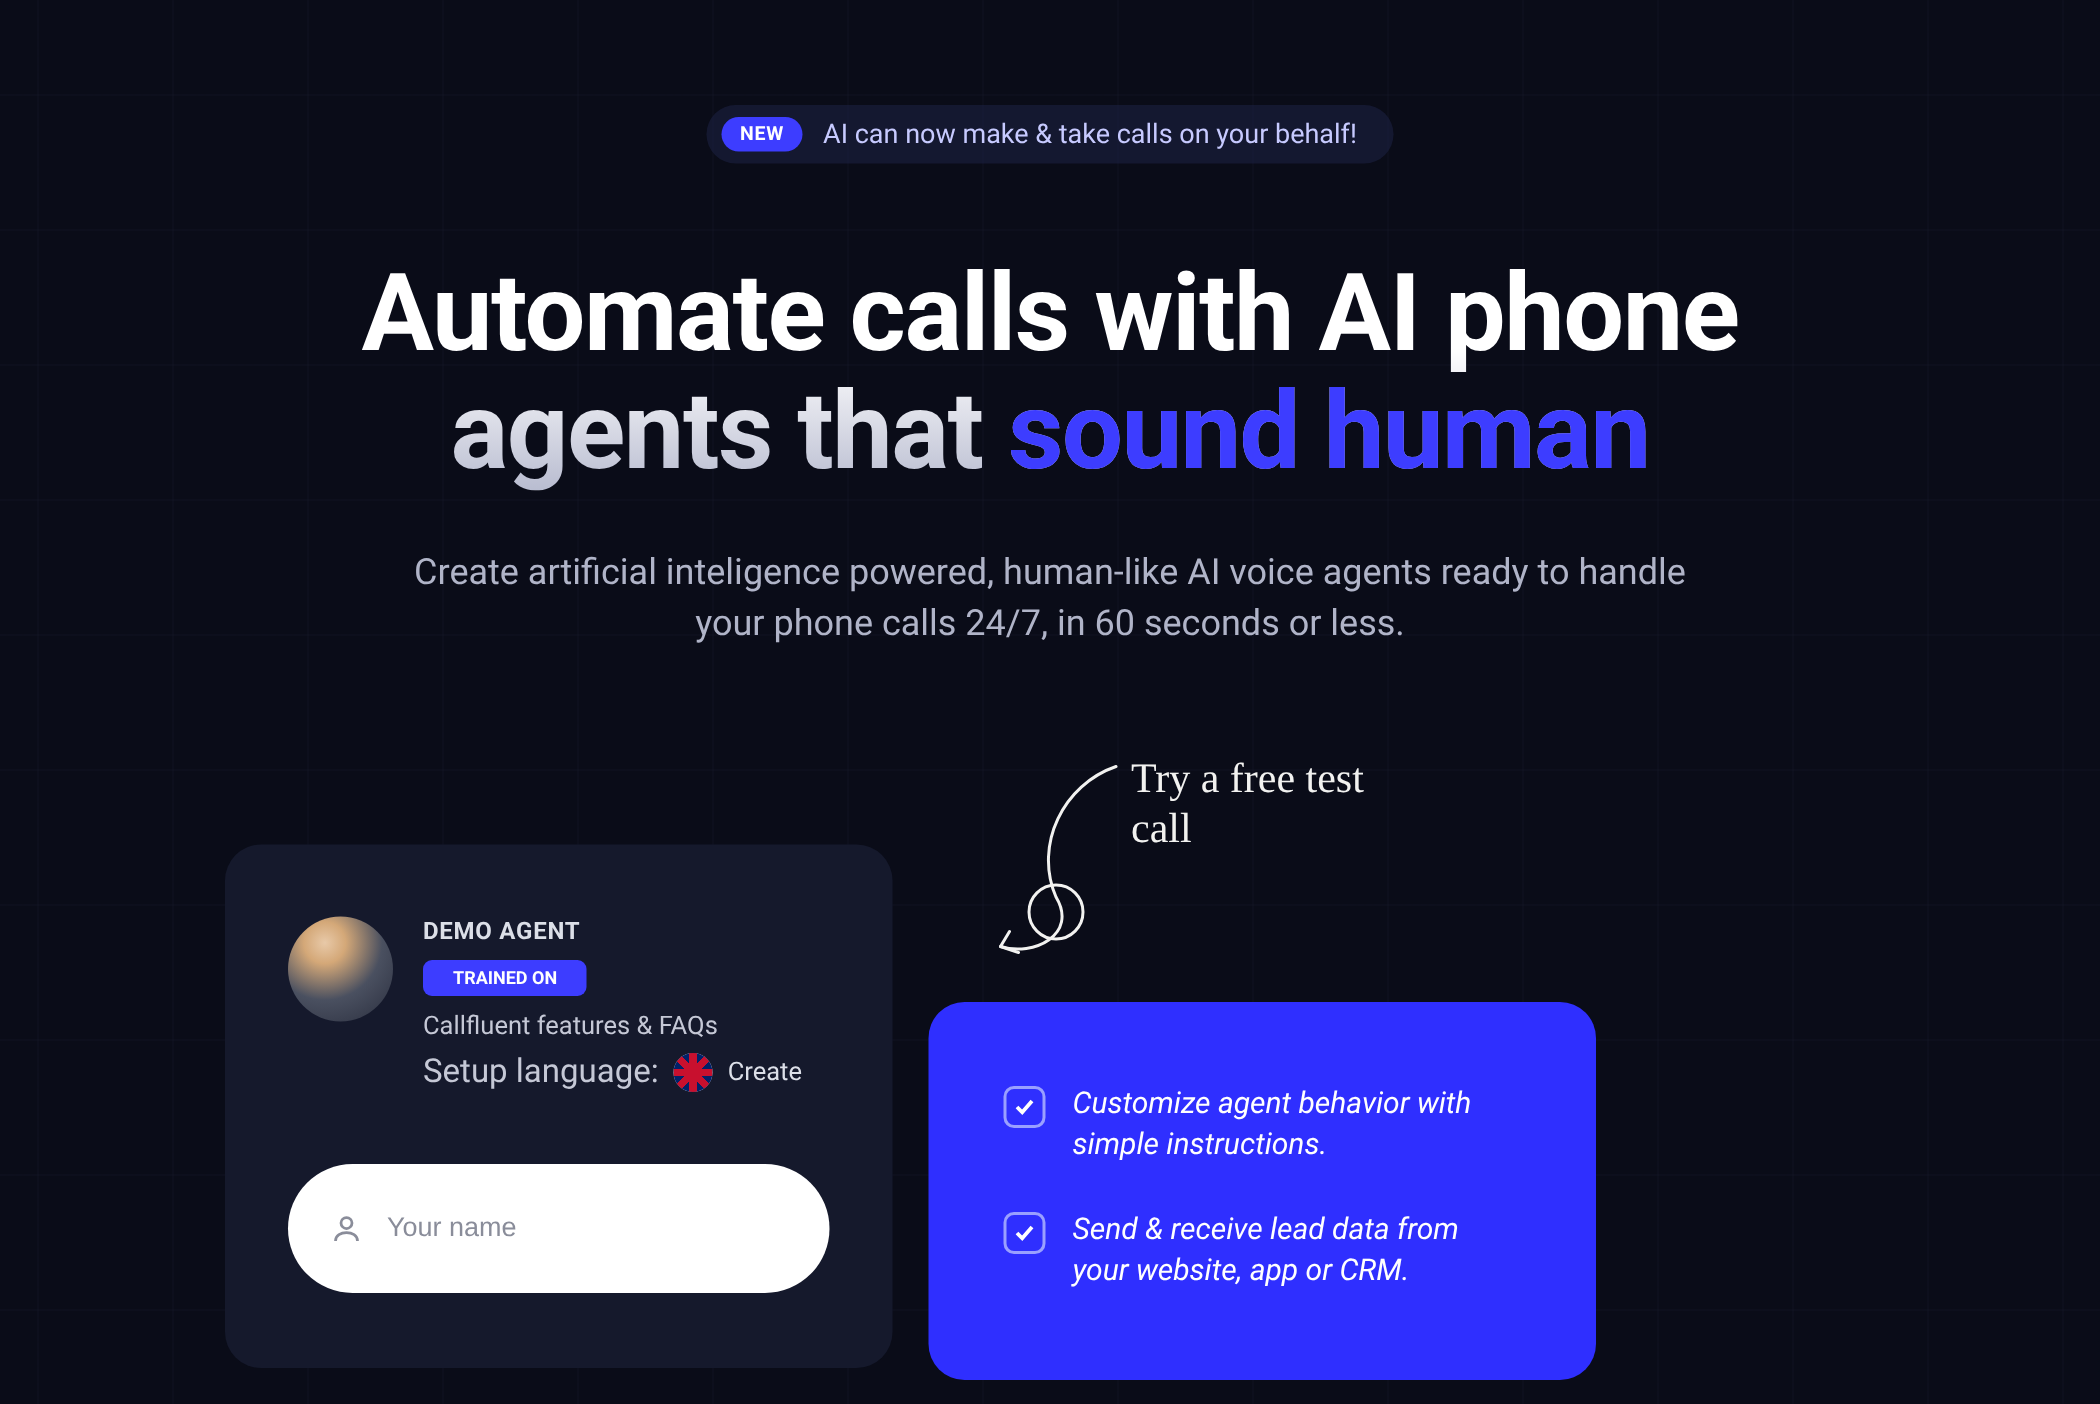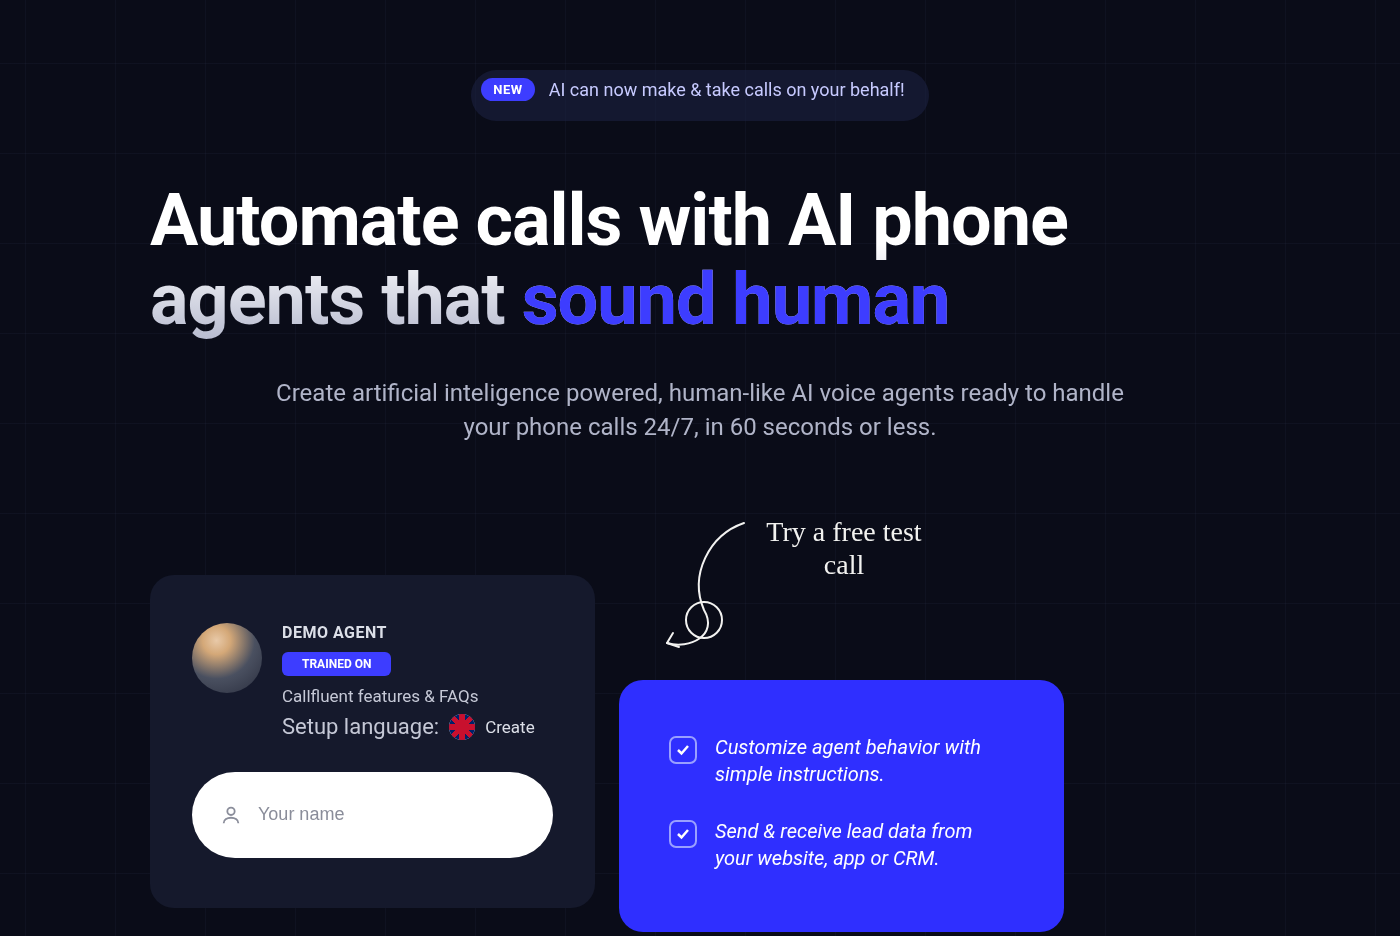--- a/index.html
+++ b/index.html
@@ -27,36 +27,36 @@
   max-width: 1100px;
   margin: 0 auto;
   padding-top: 70px;
 }
 .announce-pill {
   display: flex;
   align-items: center;
   gap: 14px;
   background: rgba(30,35,70,0.55);
   border-radius: 999px;
-  padding: 8px 24px 20px 10px;
+  padding: 8px 24px 8px 10px;
   width: fit-content;
   margin: 0 auto;
 }
 .new-badge {
   background: #3d3dff;
   color: #fff;
   font-weight: 700;
   font-size: 13px;
   letter-spacing: 0.5px;
   padding: 4px 12px;
   border-radius: 999px;
 }
 .announce-text { color: #c7caff; font-size: 18px; }
 .hero-title {
-  text-align: left;
+  text-align: center;
   font-size: 72px;
   font-weight: 700;
   line-height: 1.1;
   margin-top: 60px;
   letter-spacing: -1px;
   background: linear-gradient(180deg, #ffffff 40%, #b8bcd0 100%);
   -webkit-background-clip: text;
   background-clip: text;
   color: transparent;
 }
@@ -82,21 +82,21 @@
   align-items: flex-start;
   position: relative;
 }
 .demo-card {
   background: #15192c;
   border-radius: 24px;
   padding: 48px 42px 36px;
   width: 445px;
   flex-shrink: 0;
 }
-.demo-header { display: flex; gap: 20px; align-items: flex-start; margin-bottom: 32px; justify-content: flex-end; }
+.demo-header { display: flex; gap: 20px; align-items: flex-start; margin-bottom: 48px; justify-content: flex-end; }
 .avatar {
   width: 70px; height: 70px; border-radius: 50%;
   background: radial-gradient(circle at 35% 25%, #e8c9a8 0%, #d4a878 20%, #4a5060 55%, #2a2e3e 100%);
   flex-shrink: 0;
   position: relative;
   overflow: hidden;
 }
 .demo-info { flex: 1; }
 .demo-label { font-weight: 700; font-size: 16px; letter-spacing: 0.5px; color: #dcdfe8; }
 .trained-badge {
@@ -155,21 +155,21 @@
   padding-top: 105px;
 }
 .handwritten {
   position: absolute;
   top: -60px;
   left: 40px;
   color: #f2f2f0;
   font-family: 'Brush Script MT', cursive;
   font-size: 28px;
   line-height: 1.2;
-  text-align: center;
+  text-align: left;
   width: 180px;
   transform: translateX(95px);
 }
 .arrow-svg {
   position: absolute;
   top: -60px;
   left: 30px;
   width: 110px;
   height: 150px;
 }

